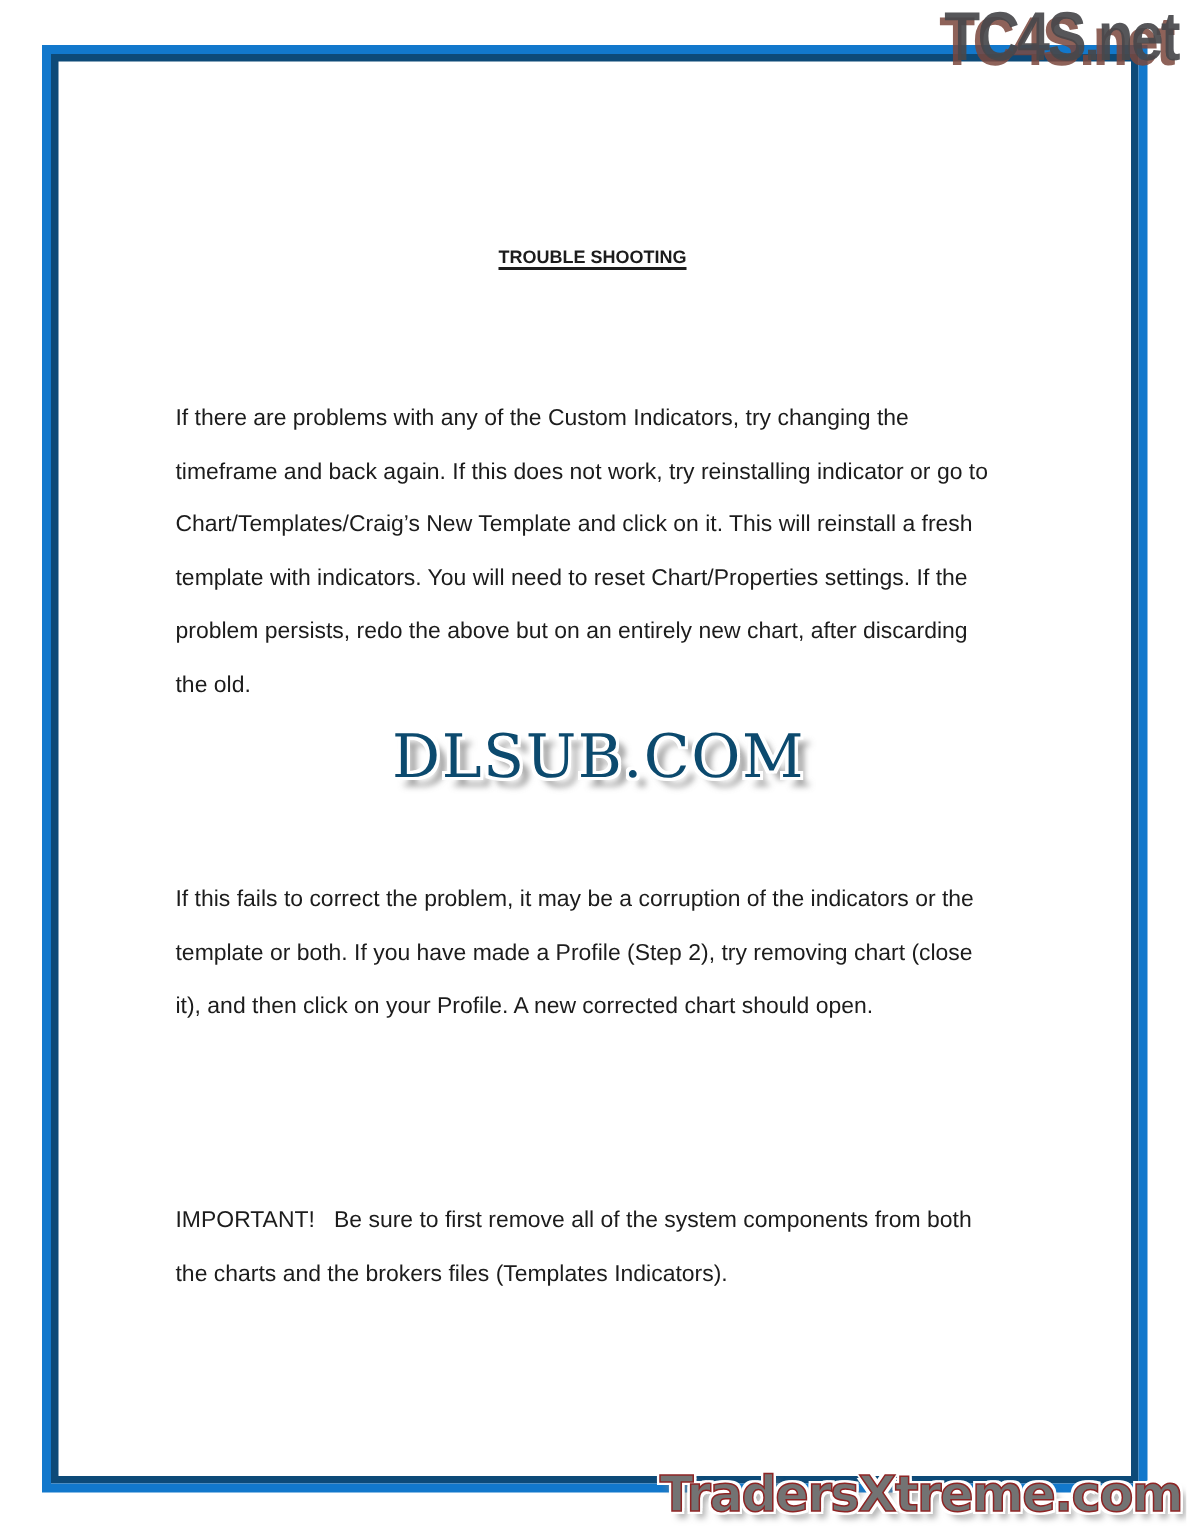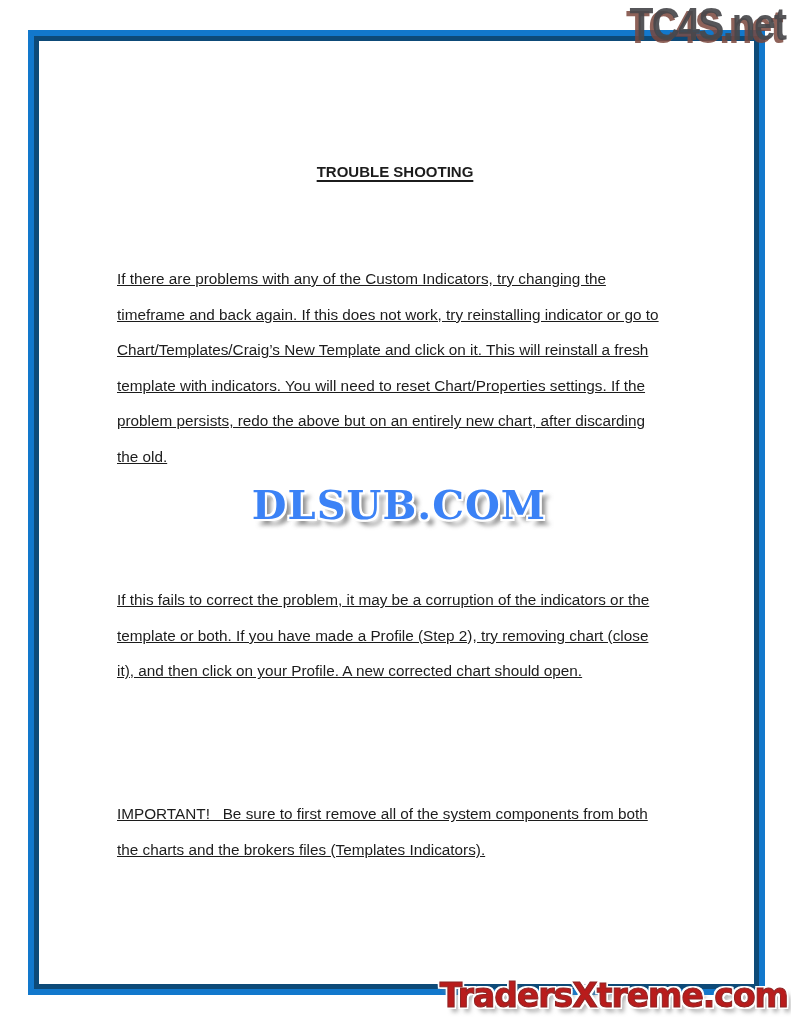--- a/index.html
+++ b/index.html
@@ -34,33 +34,32 @@
     top: 83px;
     width: 556px;
     z-index: 2;
     color: #1c1c1c;
     font-size: 15.3px;
     line-height: 35.6px;
     white-space: pre;
   }
   .heading {
     margin: 0;
-    font-size: 15px;
+    font-size: 12px;
     font-weight: bold;
     text-align: center;
     line-height: 35.6px;
   }
   .heading span {
     text-decoration: underline;
     text-decoration-thickness: 2px;
     text-underline-offset: 3px;
   }
   .para {
     margin: 0 0 36.4px 0;
-    text-decoration: underline;
   }
   
   .wm {
     position: absolute;
     z-index: 3;
     white-space: nowrap;
     pointer-events: none;
   }
   .wm-tc4s {
     top: 1px;
@@ -73,41 +72,41 @@
     color: rgba(72, 72, 75, 0.92);
     text-shadow: -4px 3px 0 rgba(122, 70, 60, 0.85);
     transform: scaleX(0.85);
     transform-origin: 100% 0;
   }
   .wm-dlsub {
     top: 484px;
     left: 399px;
     transform: translateX(-50%);
     font-family: "DejaVu Serif", serif;
-    font-weight: 700;
+    font-weight: 400;
     font-size: 40px;
     line-height: 42px;
     letter-spacing: 1px;
-    color: #3b82f6;
+    color: #0c4a6e;
     text-shadow:
       -2px -2px 0 #ffffff,  2px -2px 0 #ffffff,
       -2px  2px 0 #ffffff,  2px  2px 0 #ffffff,
        0   -2px 0 #ffffff,  0    2px 0 #ffffff,
       -2px  0   0 #ffffff,  2px  0   0 #ffffff,
        6px  6px 4px rgba(110, 110, 110, 0.75);
   }
   .wm-traders {
     top: 977px;
     right: 3px;
     font-family: "DejaVu Sans", sans-serif;
     font-weight: bold;
     font-size: 33px;
     line-height: 38px;
     letter-spacing: -1px;
-    color: #b91c1c;
+    color: #737373;
     -webkit-text-stroke: 1px #8e2424;
     text-shadow:
       -2px -2px 0 #ffffff,  2px -2px 0 #ffffff,
       -2px  2px 0 #ffffff,  2px  2px 0 #ffffff,
        0   -2px 0 #ffffff,  0    2px 0 #ffffff,
       -2px  0   0 #ffffff,  2px  0   0 #ffffff,
        4px  5px 4px rgba(130, 130, 130, 0.65);
   }
 </style>
 </head>

